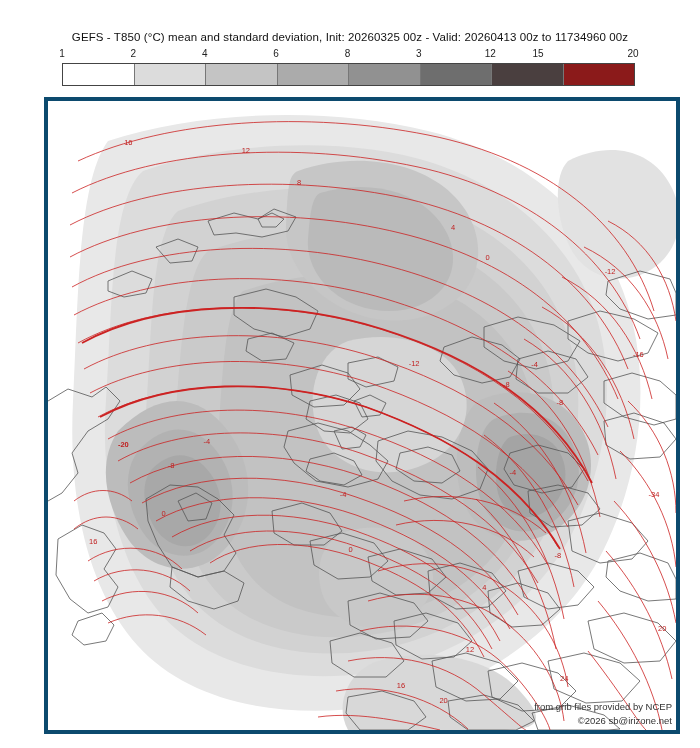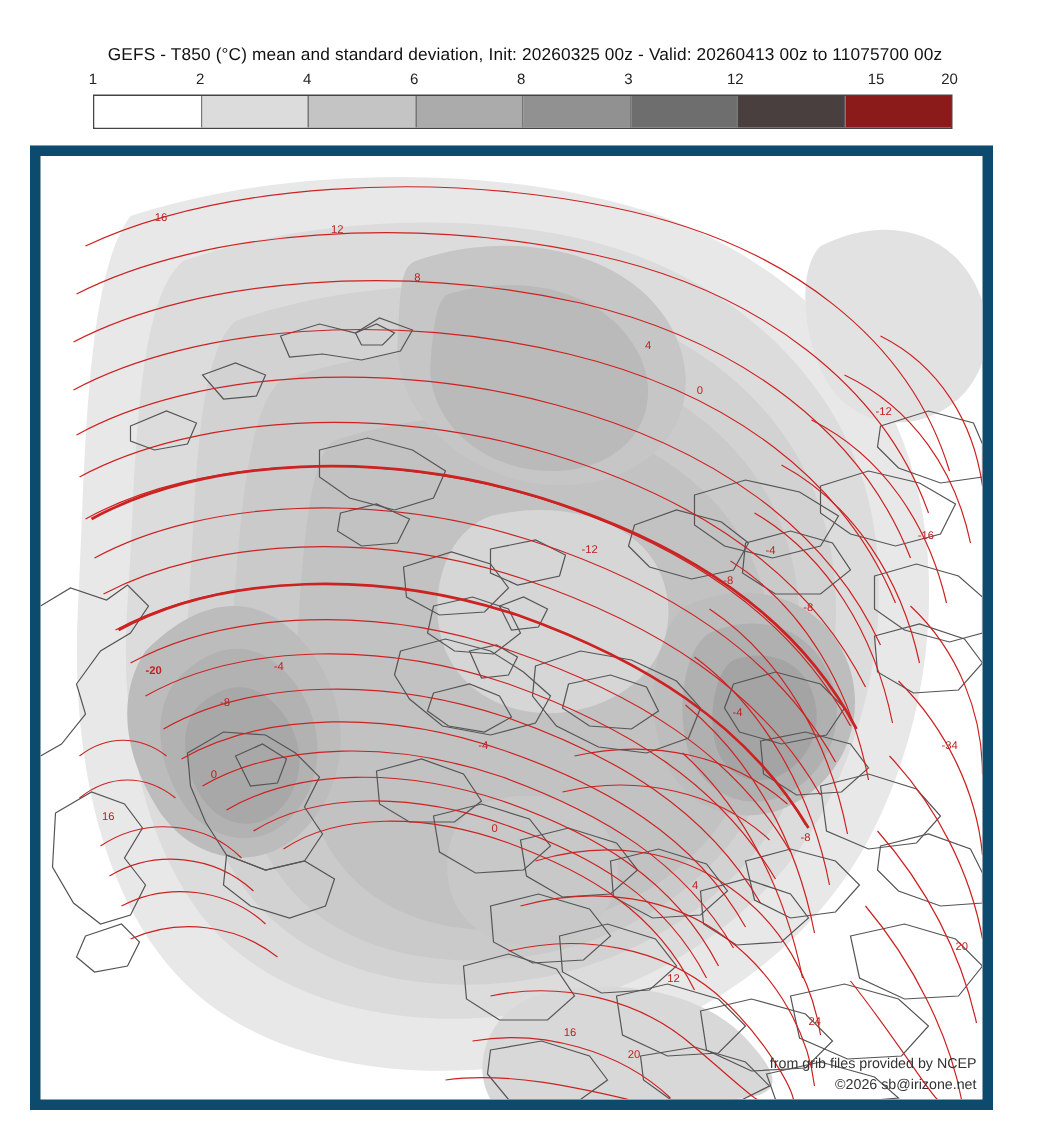--- a/index.html
+++ b/index.html
@@ -62,26 +62,26 @@
   #colorbar .swatch {
     flex: 1 1 0;
     height: 100%;
     border-right: 1px solid #777777;
   }
   #colorbar .swatch:last-child {
     border-right: none;
   }
   #map-frame {
     position: absolute;
-    left: 20px;
+    left: 44px;
     top: 97px;
     width: 628px;
     height: 629px;
-    border: 7px solid #0c4a6e;
-    background: #e5e5e5;
+    border: 4px solid #0c4a6e;
+    background: #5eead4;
     overflow: hidden;
   }
   #map-canvas {
     position: absolute;
     left: 0;
     top: 0;
     width: 100%;
     height: 100%;
   }
   #credit-source {
@@ -108,32 +108,32 @@
     transform: translate(-50%, -50%);
     background: transparent;
     white-space: nowrap;
   }
 </style>
 </head>
 <body>
 
 <div id="page">
 
-  <div id="chart-title">GEFS - T850 (°C) mean and standard deviation, Init: 20260325 00z - Valid: 20260413 00z to 11075700 00z</div>
+  <div id="chart-title">GEFS - T850 (°C) mean and standard deviation, Init: 20260325 00z - Valid: 20260413 00z to 11734960 00z</div>
 
   <div id="colorbar-wrap">
     <div id="colorbar-ticks">
         <span class="tick" style="left: 0px;">1</span>
         <span class="tick" style="left: 71.375px;">2</span>
         <span class="tick" style="left: 142.75px;">4</span>
         <span class="tick" style="left: 214.125px;">6</span>
         <span class="tick" style="left: 285.5px;">8</span>
         <span class="tick" style="left: 356.875px;">3</span>
         <span class="tick" style="left: 428.25px;">12</span>
-        <span class="tick" style="left: 522px; text-align: center;">15</span>
+        <span class="tick" style="left: 476px; text-align: center;">15</span>
         <span class="tick" style="left: 571px;">20</span>
       </div>
     <div id="colorbar">
         <div class="swatch" style="background: rgb(255, 255, 255);"></div>
         <div class="swatch" style="background: rgb(220, 220, 220);"></div>
         <div class="swatch" style="background: rgb(196, 196, 196);"></div>
         <div class="swatch" style="background: rgb(171, 171, 171);"></div>
         <div class="swatch" style="background: rgb(145, 145, 145);"></div>
         <div class="swatch" style="background: rgb(110, 110, 110);"></div>
         <div class="swatch" style="background: rgb(74, 63, 63);"></div>

